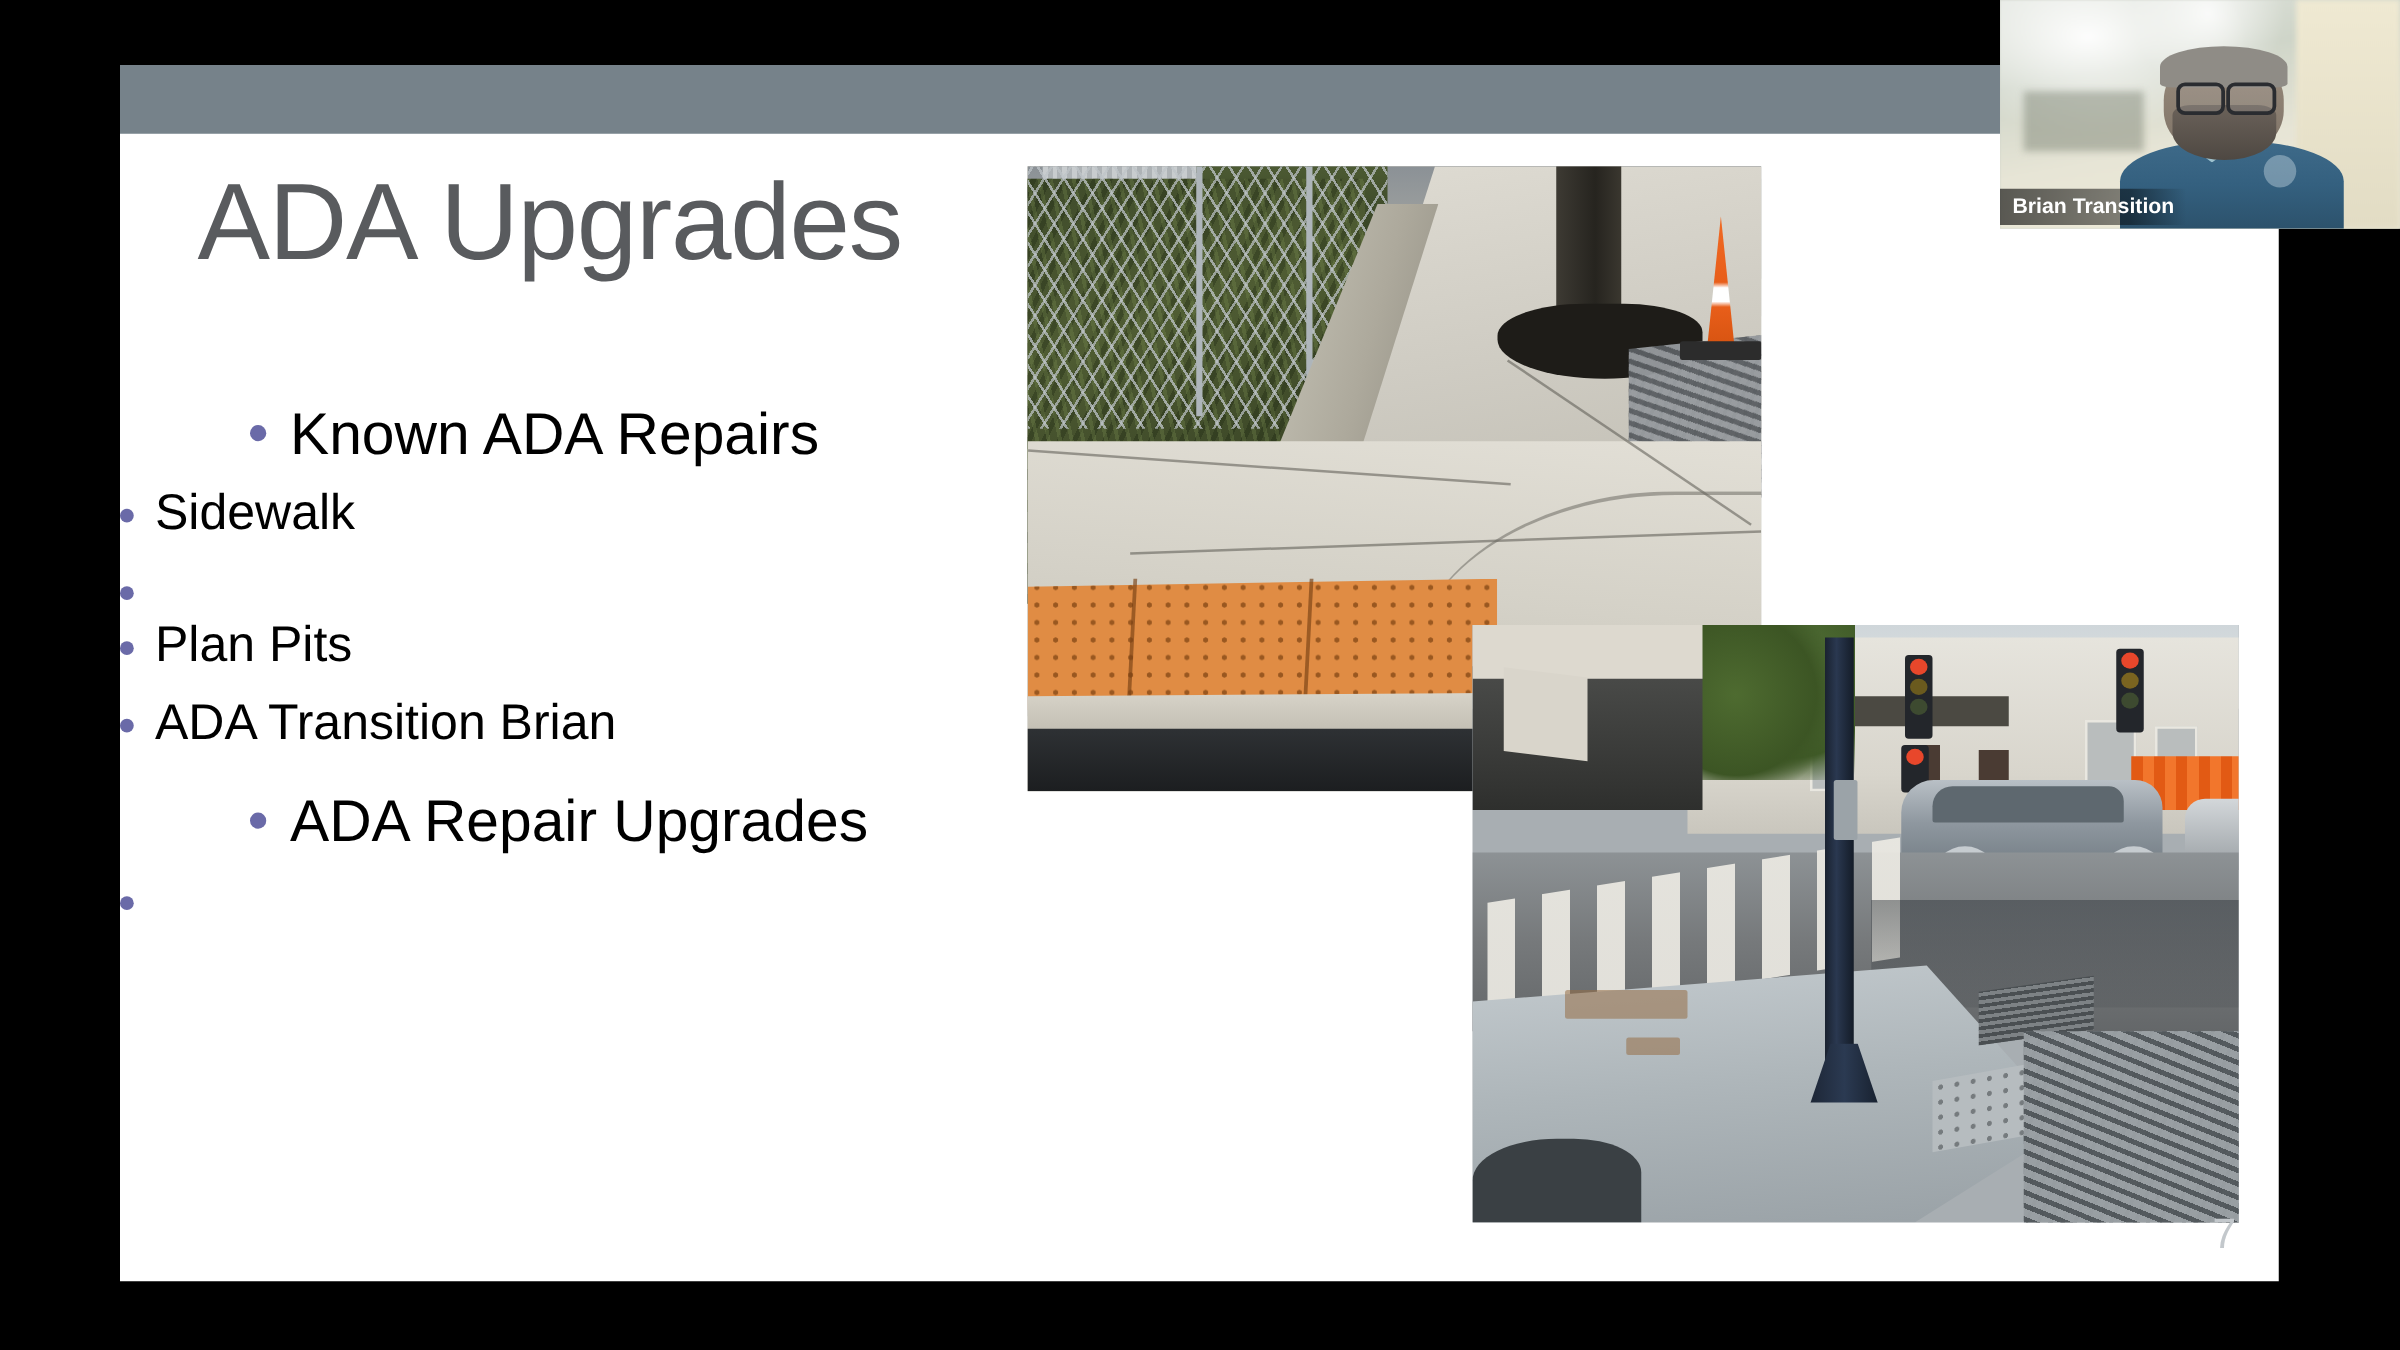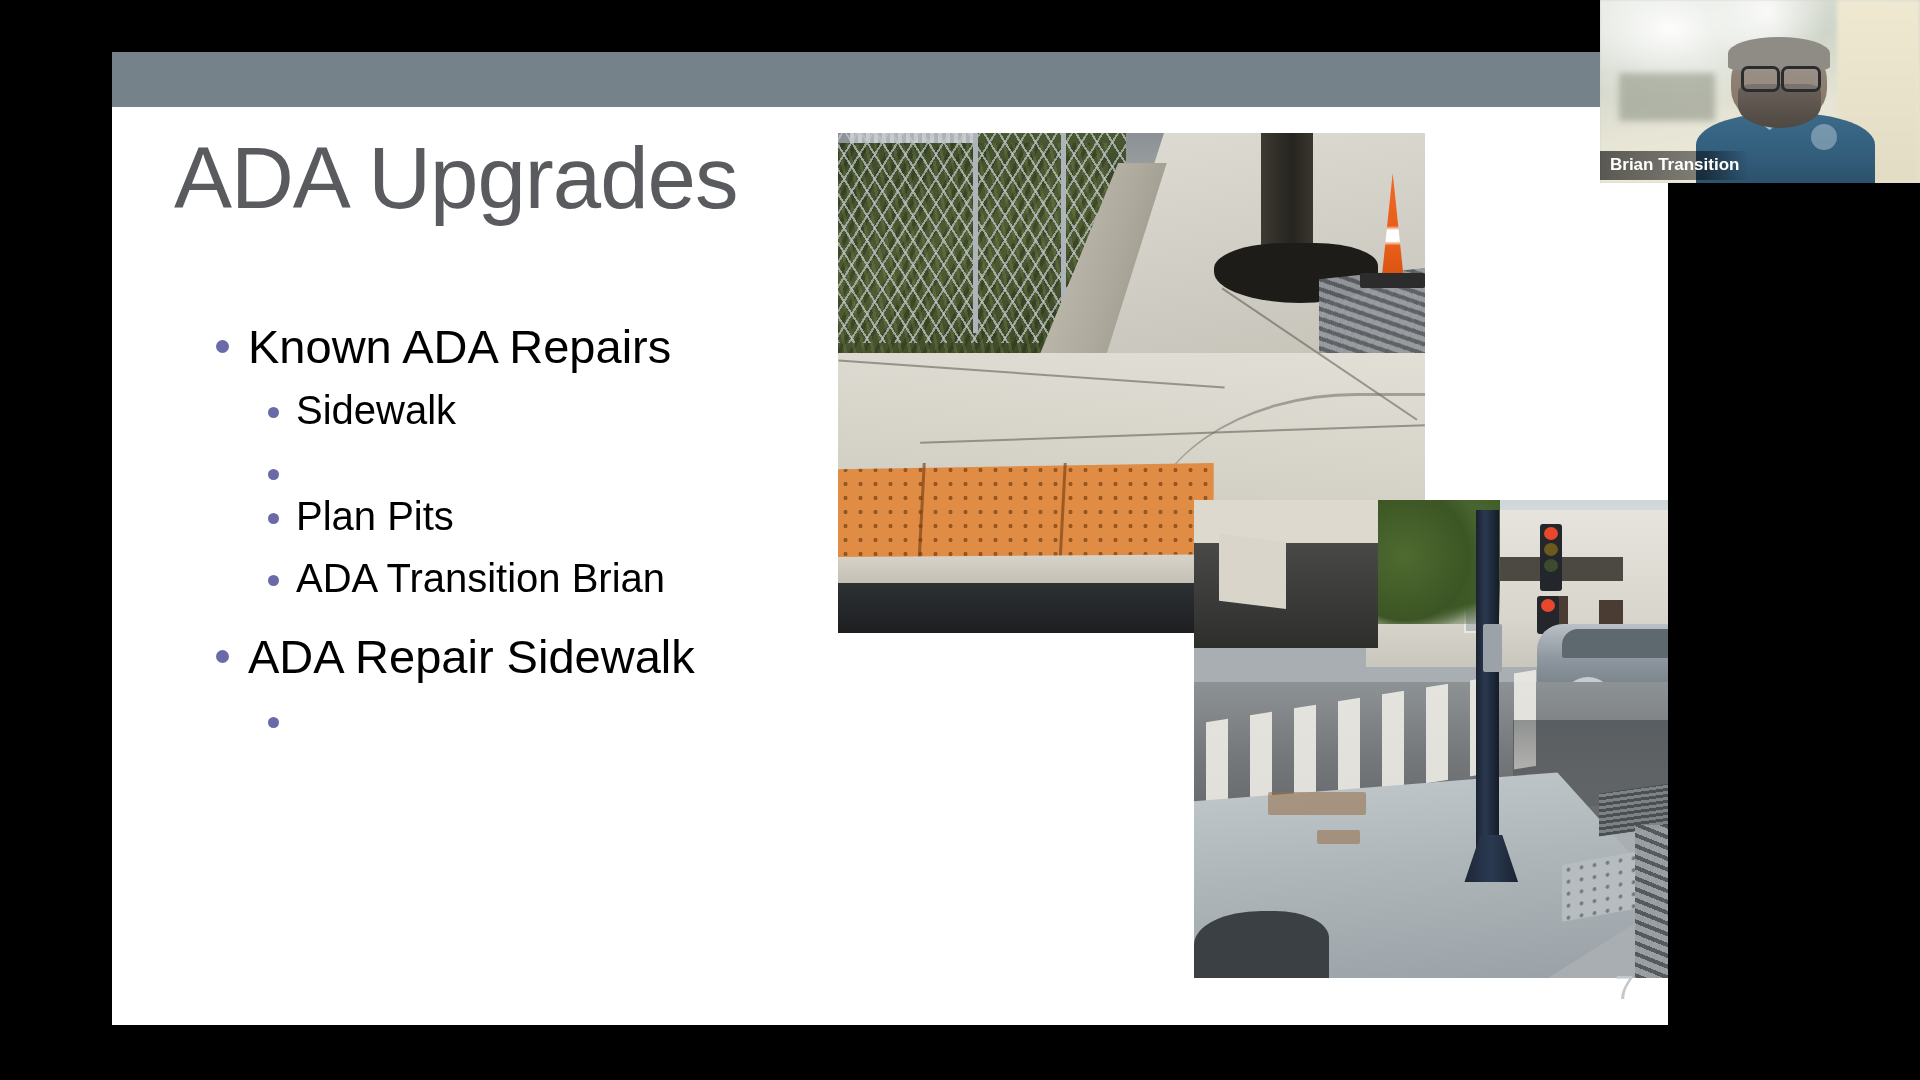--- a/index.html
+++ b/index.html
@@ -14,23 +14,23 @@
     position: relative;
     width: 1920px;
     height: 1080px;
     background: #000000;
     font-family: "Liberation Sans", sans-serif;
   }
 
   
   .slide {
     position: absolute;
-    left: 112px;
+    left: 96px;
     top: 52px;
-    width: 1556px;
+    width: 1727px;
     height: 973px;
     background: #ffffff;
     overflow: hidden;
   }
 
   .slide-banner {
     position: absolute;
     left: 0;
     top: 0;
     width: 1727px;
@@ -81,21 +81,20 @@
     margin-top: 23px;
     margin-right: 19px;
   }
   .lvl1 .bullet-text {
     font-size: 47px;
     line-height: 59px;
   }
 
   
   .lvl2 {
-    padding-left: 156px;
     margin-bottom: 11px;
   }
   .lvl2 .bullet-dot {
     width: 11px;
     height: 11px;
     margin-top: 22px;
     margin-right: 17px;
   }
   .lvl2 .bullet-text {
     font-size: 40px;
@@ -465,21 +464,21 @@
         <span class="bullet-text">Plan Pits</span>
       </div>
 
       <div class="bullet-row lvl2">
         <span class="bullet-dot"></span>
         <span class="bullet-text">ADA Transition Brian</span>
       </div>
 
       <div class="bullet-row lvl1 gap-before">
         <span class="bullet-dot"></span>
-        <span class="bullet-text">ADA Repair Sidewalk</span>
+        <span class="bullet-text">ADA Repair Upgrades</span>
       </div>
 
       <div class="bullet-row lvl2">
         <span class="bullet-dot"></span>
       </div>
 
     </div>
 
     <div class="photo1">
       <div class="p1-sky"></div>

